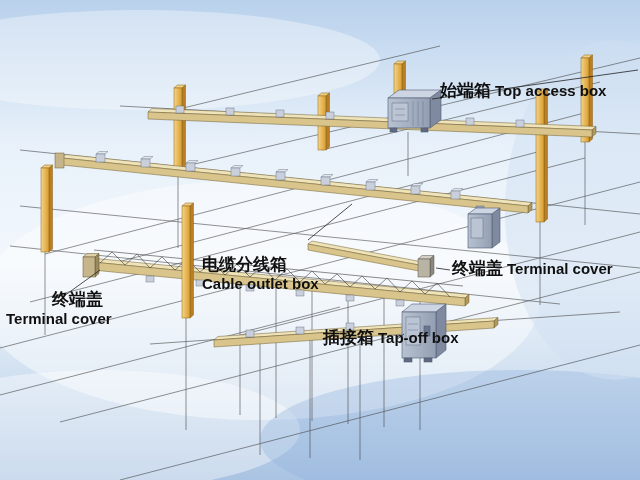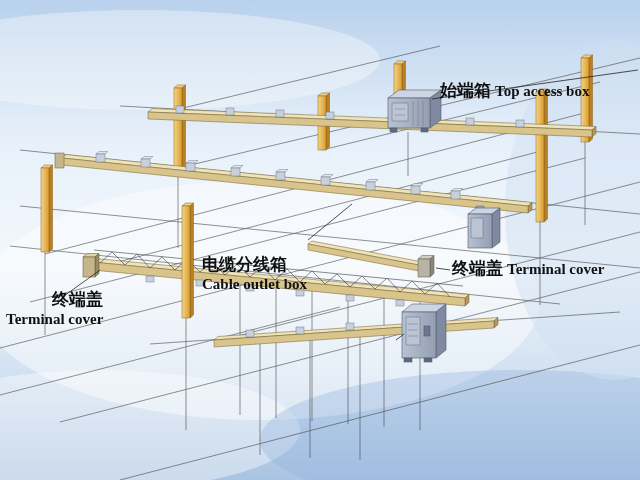--- a/index.html
+++ b/index.html
@@ -1,16 +1,16 @@
 <!DOCTYPE html>
 <html><head>
 <meta charset="utf-8">
 <style>
   html,body{margin:0;padding:0;width:640px;height:480px;overflow:hidden;}
-  .stage{position:relative;width:627px;height:480px;font-family:Liberation Serif, serif;background:#c4b5fd;}
+  .stage{position:relative;width:627px;height:480px;font-family:Liberation Sans, sans-serif;background:#c4b5fd;}
   .stage svg{position:absolute;left:0;top:0;}
   .lbl{position:absolute;color:#101010;font-weight:bold;white-space:nowrap;line-height:1.25;}
   .zh{font-size:17px;}
   .en{font-size:15px;}
   .inline-en{margin-left:4px;}
   .indent{margin-left:46px;}
 </style>
 </head>
 <body>
 
@@ -286,14 +286,17 @@
 
   <div class="lbl" style="left:452px;top:258px;">
     <span class="zh">终端盖</span><span class="en inline-en">Terminal cover</span>
   </div>
 
   <div class="lbl" style="left:6px;top:289px;">
     <div class="zh indent">终端盖</div>
     <div class="en">Terminal cover</div>
   </div>
 
+  <div class="lbl" style="left:323px;top:327px;">
+    <span class="zh">插接箱</span><span class="en inline-en">Tap-off box</span>
+  </div>
 
 </div>
 
 </body></html>

